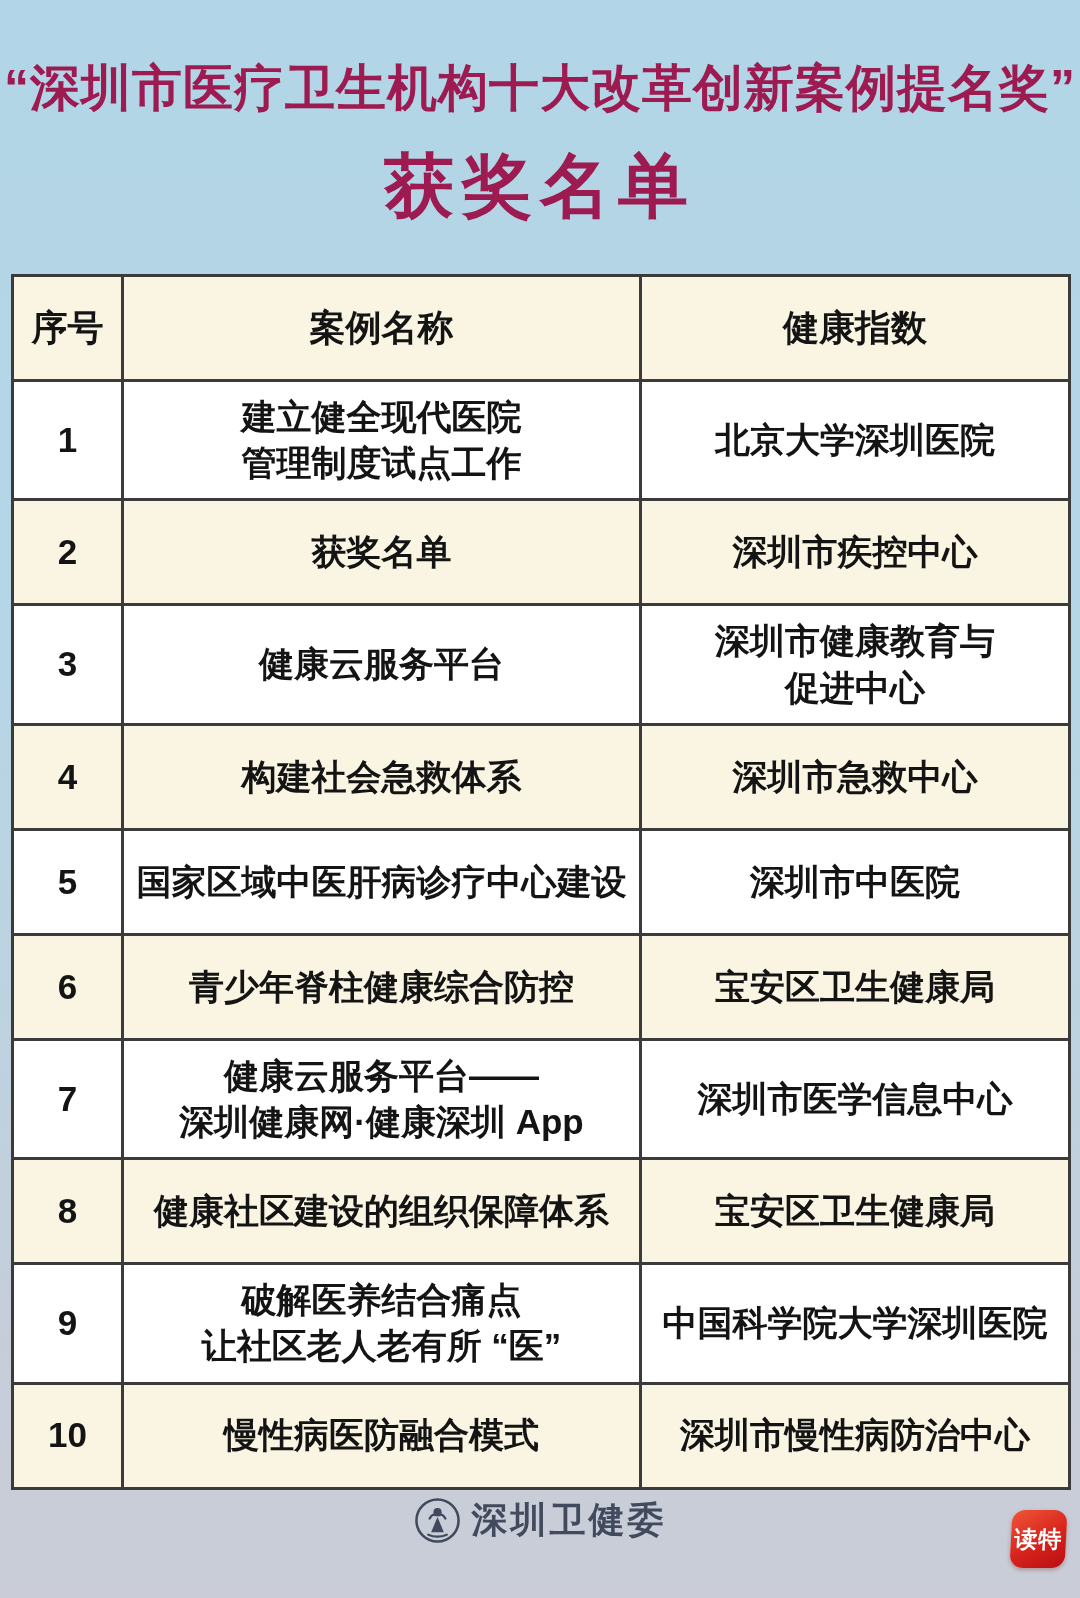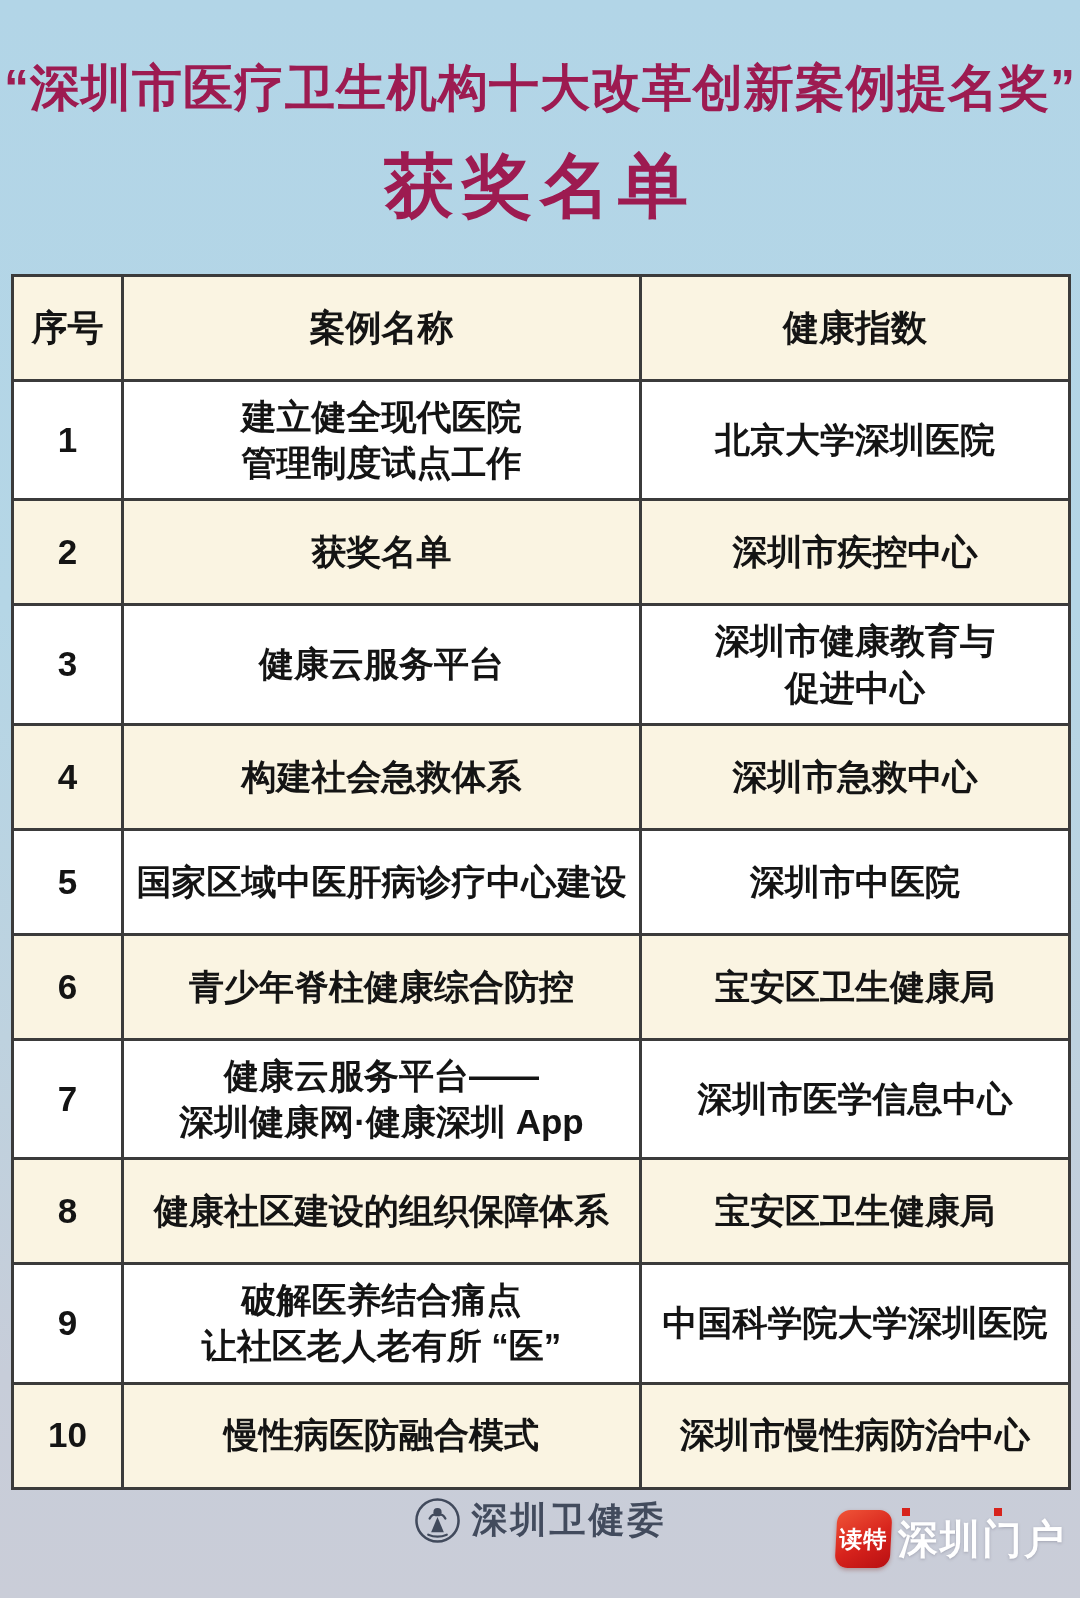--- a/index.html
+++ b/index.html
@@ -235,20 +235,15 @@
       <path d="M24 20.5 L17.5 36 H30.5 Z" fill="#414a5c"></path>
       <path d="M16 22 Q19 16.5 22.5 18.5" stroke="#414a5c" stroke-width="2.4" stroke-linecap="round"></path>
       <path d="M32 22 Q29 16.5 25.5 18.5" stroke="#414a5c" stroke-width="2.4" stroke-linecap="round"></path>
       <path d="M14.5 38.5 Q24 42.5 33.5 38.5" stroke="#414a5c" stroke-width="2.2" stroke-linecap="round"></path>
     </svg>
     <span class="publisher">深圳卫健委</span>
   </div>
 
   <div class="watermark">
     <div class="dute-icon">读特</div>
-    <div class="portal-text">
-      <span class="dot dot-1"></span>
-      <span class="dot dot-2"></span>
-      <span>深圳门户</span>
-    </div>
   </div>
 
 </div>
 
 </body></html>

